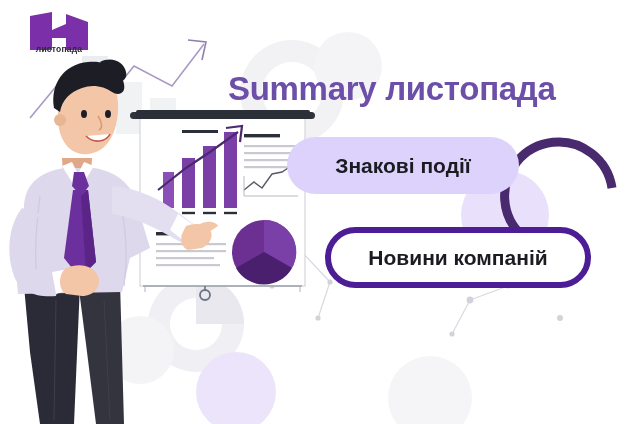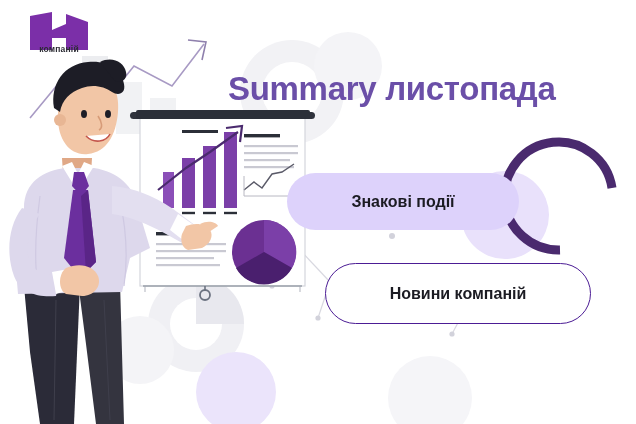--- a/index.html
+++ b/index.html
@@ -59,33 +59,32 @@
     white-space: nowrap;
   }
 
   
   .pill {
     position: absolute;
     display: flex;
     align-items: center;
     justify-content: center;
     border-radius: 999px;
-    font-size: 16px;
+    font-size: 21px;
     font-weight: bold;
     color: #1b1b22;
     box-sizing: border-box;
     white-space: nowrap;
-    margin-top: 36px;
   }
   .pill-filled {
     background: #ddd2fb;
   }
   .pill-outline {
     background: #ffffff;
-    border: 1px solid #4c1d95;
+    border: 6px solid #4c1d95;
   }
   #pill-0 { left: 287px; top: 137px; width: 232px; height: 57px; }
   #pill-1 { left: 325px; top: 227px; width: 266px; height: 61px; }
   #pill-2 { left: 238px; top: 319px; width: 228px; height: 58px; }
 
   
   .illus {
     position: absolute;
     left: 0;
     top: 0;
@@ -142,21 +141,21 @@
       <polyline points="30,118 68,72 100,108 134,66 172,86 204,44" fill="none" stroke="#a89ac4" stroke-width="1.6"></polyline>
       <path d="M188 40 L206 42 L202 60" fill="none" stroke="#8f80ad" stroke-width="1.6"></path>
     </g>
 
     <rect x="130" y="112" width="185" height="7" rx="3.5" fill="#2f333c"></rect>
   </svg>
 
   <svg class="logo" viewBox="0 0 74 44">
     <path d="M8 6 L30 2 L30 20 L44 14 L44 4 L66 12 L66 40 L44 40 L44 28 L30 28 L30 40 L8 40 Z" fill="#7b2fa8"></path>
   </svg>
-  <div class="logo-word">компаній</div>
+  <div class="logo-word">листопада</div>
 
   <svg class="illus" viewBox="0 0 320 424">
 
     <g>
 
       <line x1="145" y1="118" x2="145" y2="292" stroke="#c7c9d0" stroke-width="1.4"></line>
       <line x1="300" y1="118" x2="300" y2="292" stroke="#c7c9d0" stroke-width="1.4"></line>
 
       <rect x="140" y="114" width="165" height="172" fill="#ffffff" stroke="#d4d6dc" stroke-width="1.2"></rect>
 

